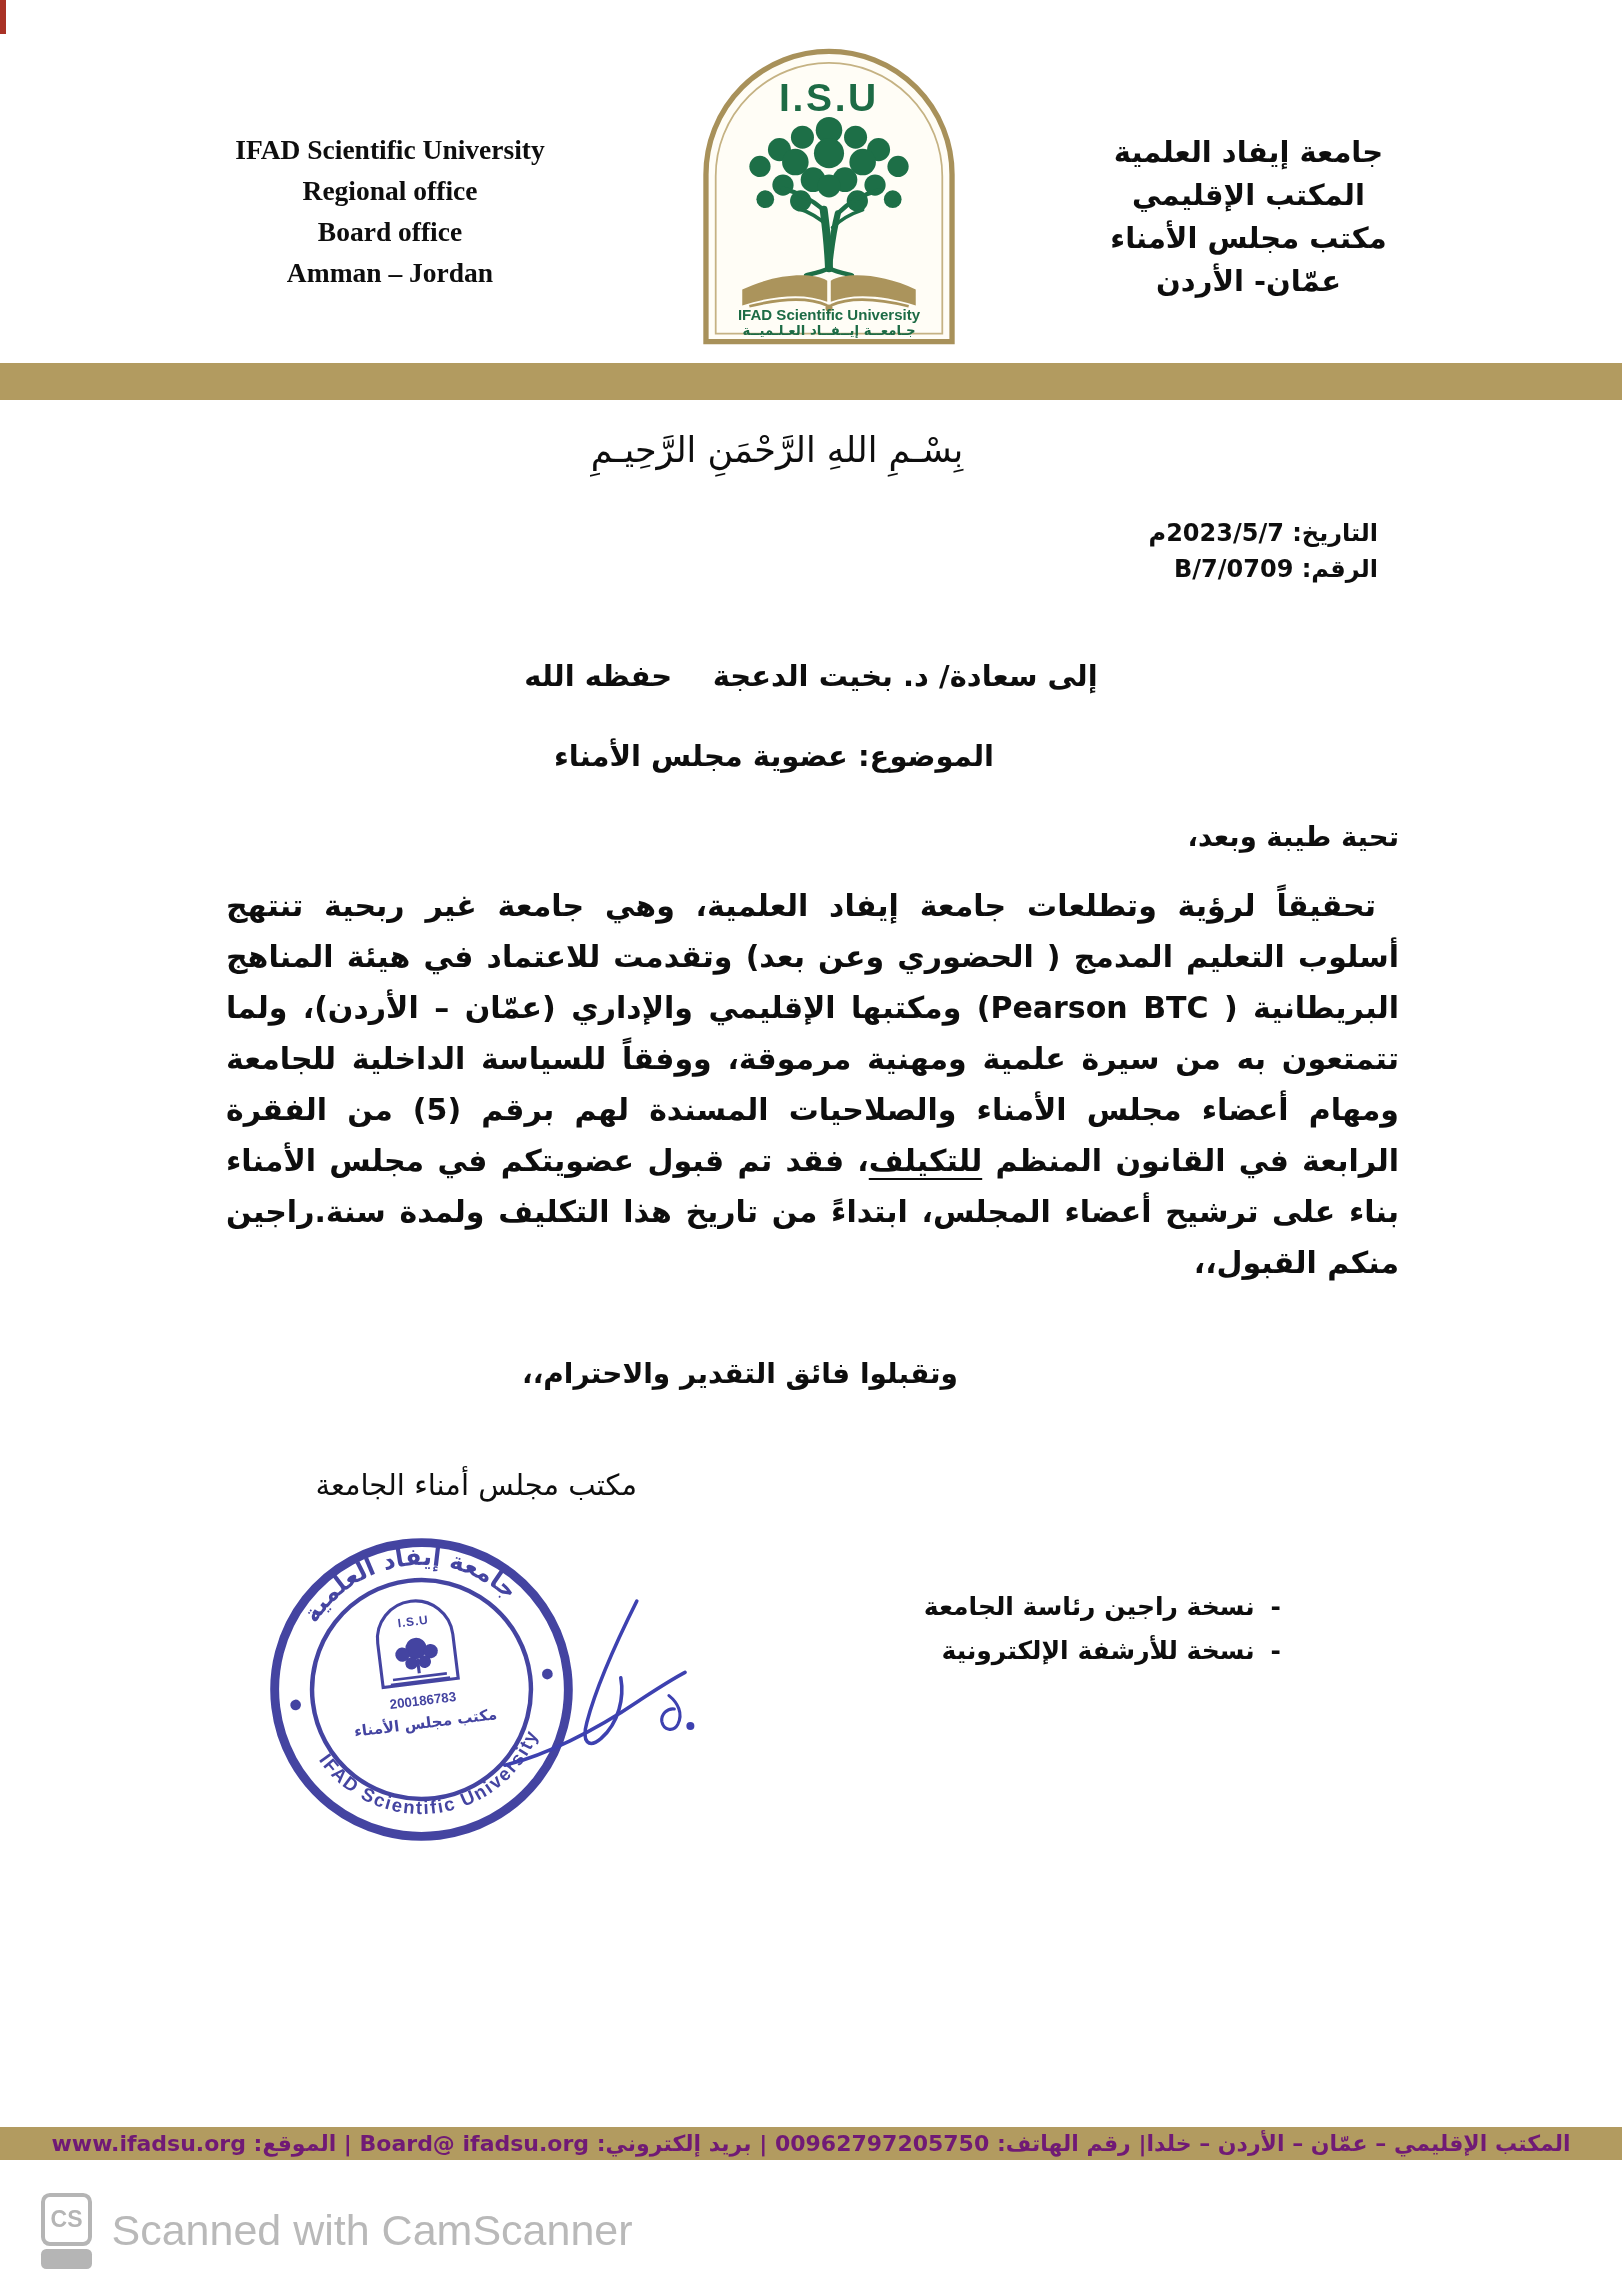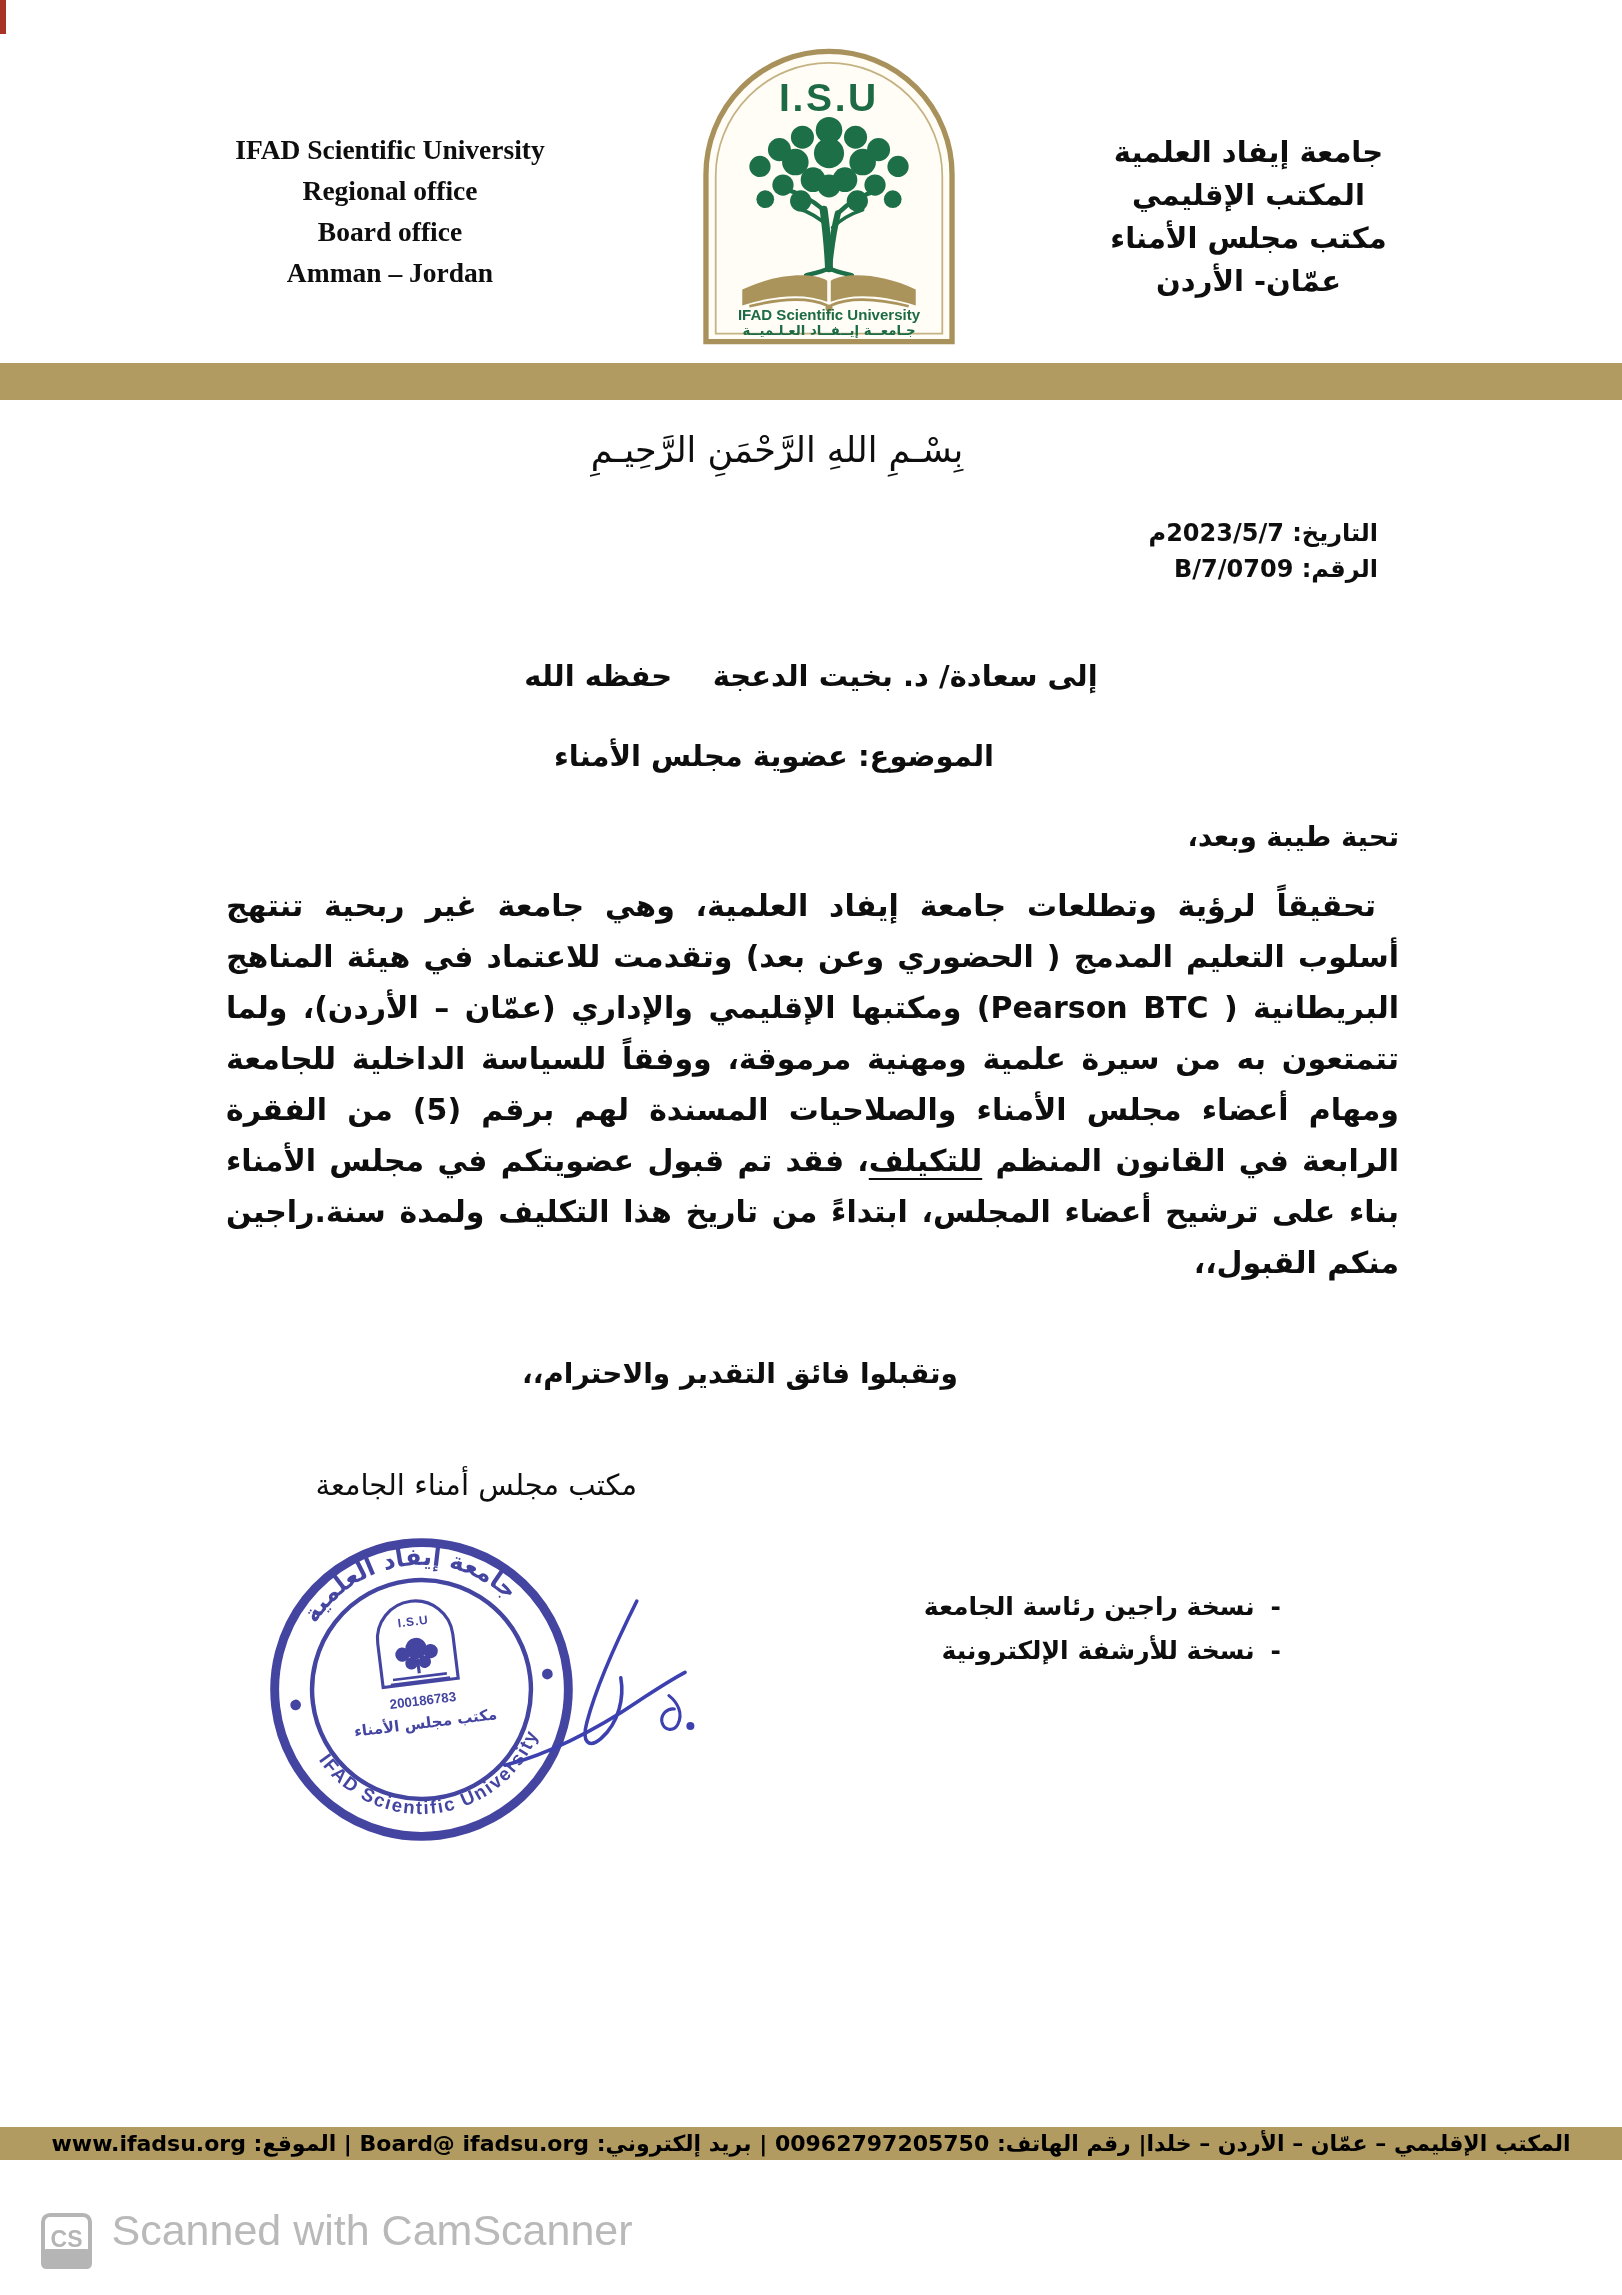--- a/index.html
+++ b/index.html
@@ -36,27 +36,27 @@
   .sender{position:absolute;right:985px;top:1468px;direction:rtl;font-weight:normal;font-size:29px;white-space:nowrap;}
 
   .cc{position:absolute;right:341px;top:1592px;direction:rtl;font-weight:bold;font-size:25px;}
   .cc-line{display:flex;gap:16px;align-items:baseline;margin-bottom:15px;}
 
   .stamp-wrap{position:absolute;left:268px;top:1536px;width:307px;height:307px;
               transform:rotate(-7deg);opacity:.92;}
   .sig-wrap{position:absolute;left:478px;top:1590px;width:232px;height:188px;}
 
   
-  .band-bottom{top:2127px;height:33px;color:#000000;font-weight:bold;font-size:22px;
+  .band-bottom{top:2127px;height:33px;color:#701a75;font-weight:bold;font-size:22px;
                line-height:33px;text-align:center;direction:rtl;}
   .cs-wrap{position:absolute;left:41px;top:2193px;display:flex;gap:19.5px;align-items:flex-start;}
   .cs-icon{width:51px;height:78px;position:relative;flex:0 0 auto;}
   .cs-box{width:51px;height:53px;border:4.4px solid #b5b5b5;border-radius:8.9px;box-sizing:border-box;
           display:flex;align-items:center;justify-content:center;
-          font-family:"Liberation Sans",sans-serif;font-weight:bold;font-size:23px;color:#b5b5b5;margin-top:20px;}
+          font-family:"Liberation Sans",sans-serif;font-weight:bold;font-size:23px;color:#b5b5b5;}
   .cs-tab{position:absolute;left:0;top:56px;width:51px;height:20.4px;background:#b5b5b5;border-radius:5.3px;}
   .cs-text{font-family:"Liberation Sans",sans-serif;color:#b9b9b9;font-size:43px;line-height:74px;white-space:nowrap;}
 </style>
 </head>
 <body>
 
 <div class="page">
 
   <div class="scan-artifact"></div>
 

